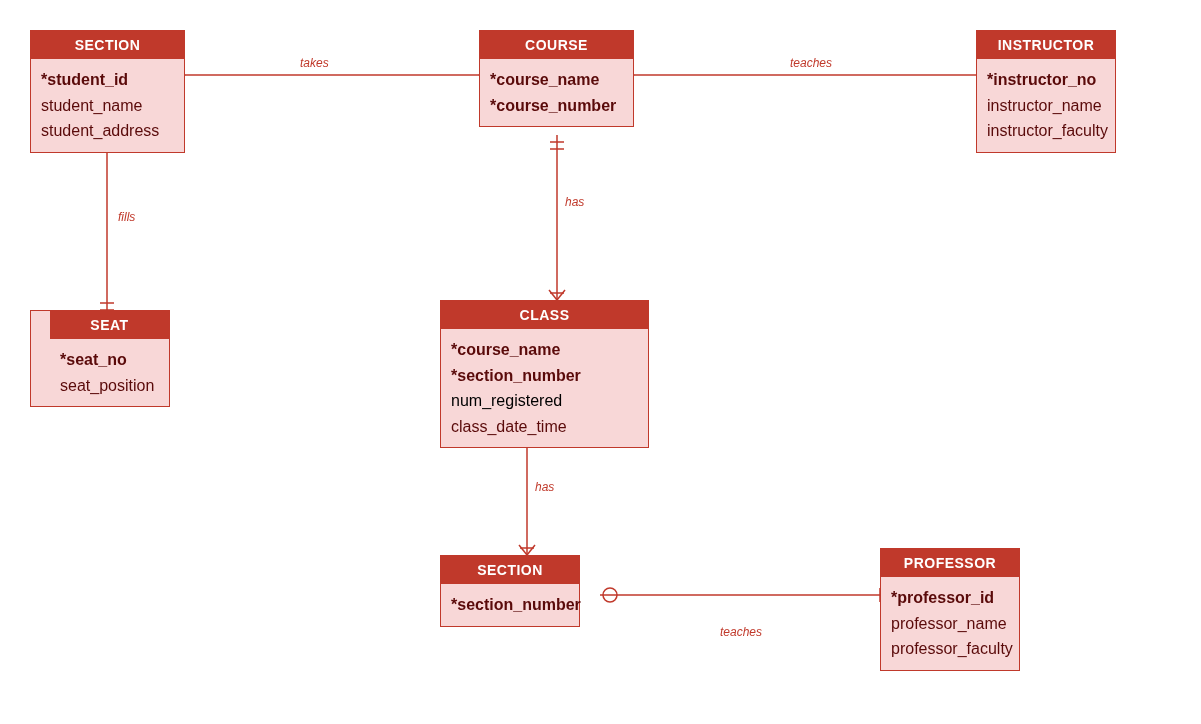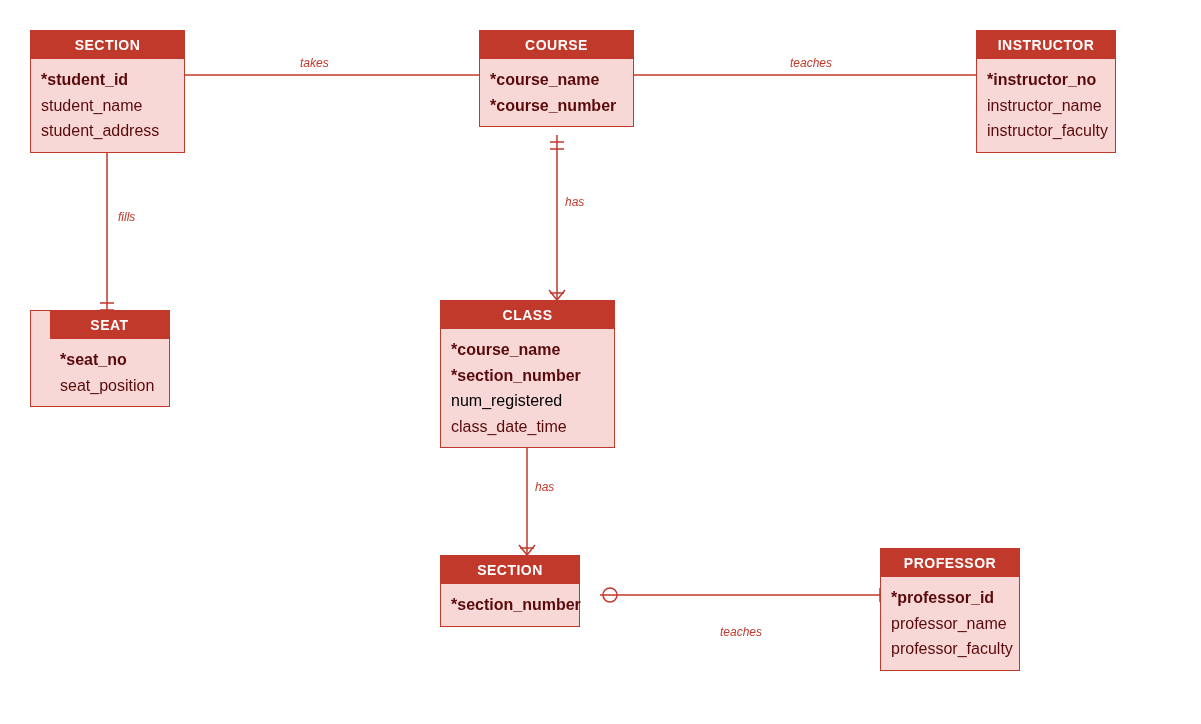--- a/index.html
+++ b/index.html
@@ -151,21 +151,21 @@
   </div>
 
   <div class="entity" style="left:30px; top:310px; width:140px;padding-left:19px;">
     <div class="entity-header">SEAT</div>
     <div class="entity-body">
       <div class="pk">*seat_no</div>
       <div>seat_position</div>
     </div>
   </div>
 
-  <div class="entity" style="left:440px; top:300px; width:175px;">
+  <div class="entity" style="left:440px; top:300px; width:209px;">
     <div class="entity-header">CLASS</div>
     <div class="entity-body">
       <div class="pk">*course_name</div>
       <div class="pk">*section_number</div>
       <div class="fk">num_registered</div>
       <div>class_date_time</div>
     </div>
   </div>
 
   <div class="entity" style="left:440px; top:555px; width:137px;">

